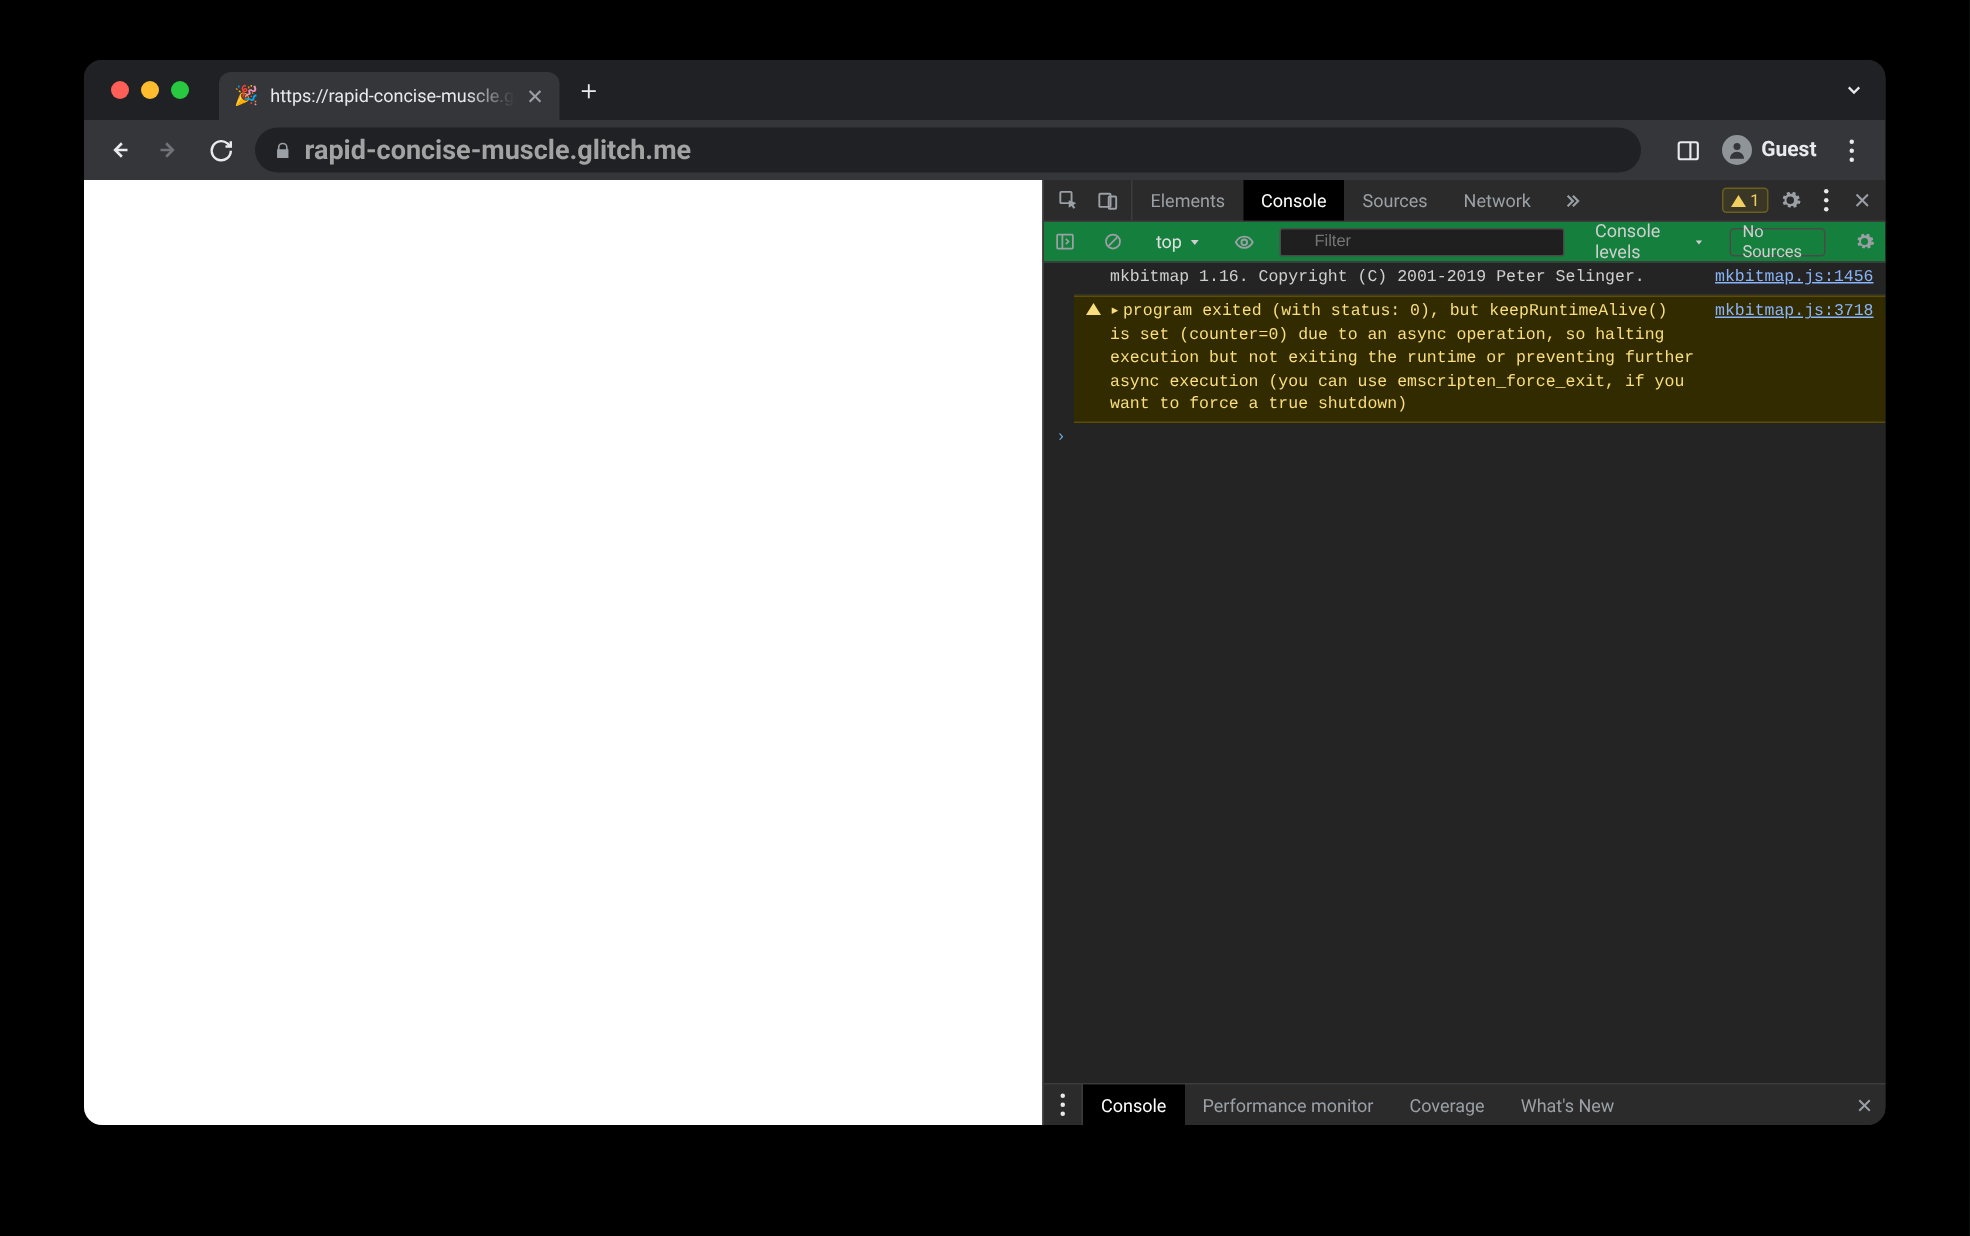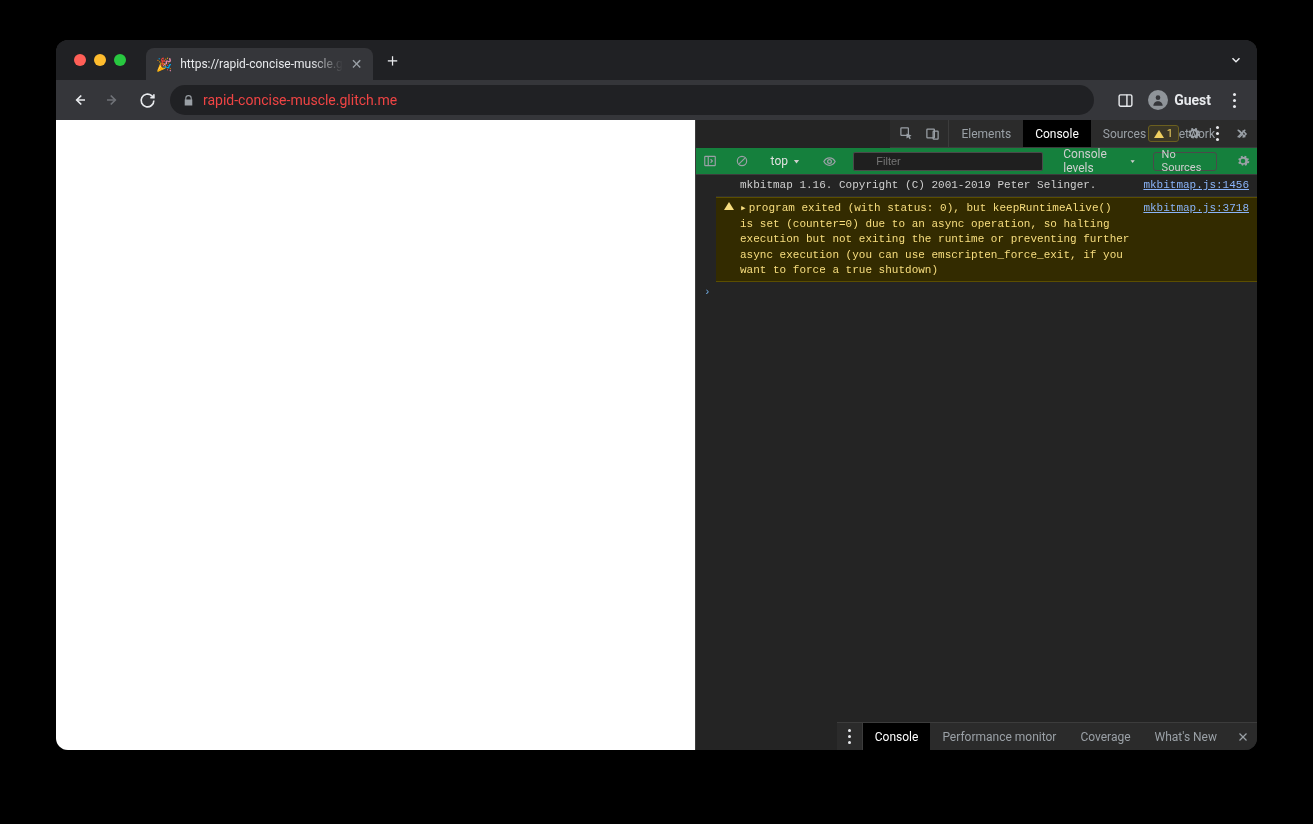--- a/index.html
+++ b/index.html
@@ -60,23 +60,24 @@
   }
   .tbtn { width: 30px; height: 30px; display: flex; align-items: center; justify-content: center; color: #e8eaed; border-radius: 50%; cursor: pointer; }
   .tbtn.dim { color: #6f7277; }
   .omnibox {
     flex: 1;
     height: 30px;
     background: #202124;
     border-radius: 15px;
     display: flex; align-items: center;
     padding: 0 12px;
-    color: #ef4444; font-size: 14px;
+    color: #a3a3a3; font-size: 18px;
     gap: 8px;
     margin: 0 4px;
+    font-weight: bold;
   }
   .omnibox .lock { color: #9aa0a6; display:flex; }
   .toolbar-right { display: flex; align-items: center; gap: 8px; margin-left: 8px; font-weight: bold; }
   .guest-pill { display: flex; align-items: center; gap: 6px; color: #e8eaed; font-size: 14px; }
   .avatar { width: 20px; height: 20px; border-radius: 50%; background: #8f9499; display: flex; align-items: center; justify-content: center; }
   .avatar svg { width: 14px; height: 14px; fill: #35363a; }
   .dots3 { display: flex; flex-direction: column; gap: 3px; }
   .dots3 span { width: 3px; height: 3px; background: #e8eaed; border-radius: 50%; }
 
   
@@ -86,21 +87,20 @@
   .page {
     flex: 1; background: #fff;
   }
   .devtools {
     width: 562px;
     background: #242424;
     border-left: 1px solid #3c3c3c;
     display: flex; flex-direction: column;
     color: #cfcfcf;
     font-size: 12px;
-    align-items: flex-end;
   }
 
   
   .dt-tabs {
     height: 28px; background: #2b2b2b;
     display: flex; align-items: stretch;
     border-bottom: 1px solid #3c3c3c;
     position: relative;
   }
   .dt-left-icons { display: flex; align-items: center; padding: 0 6px; gap: 6px; border-right: 1px solid #3c3c3c; }

